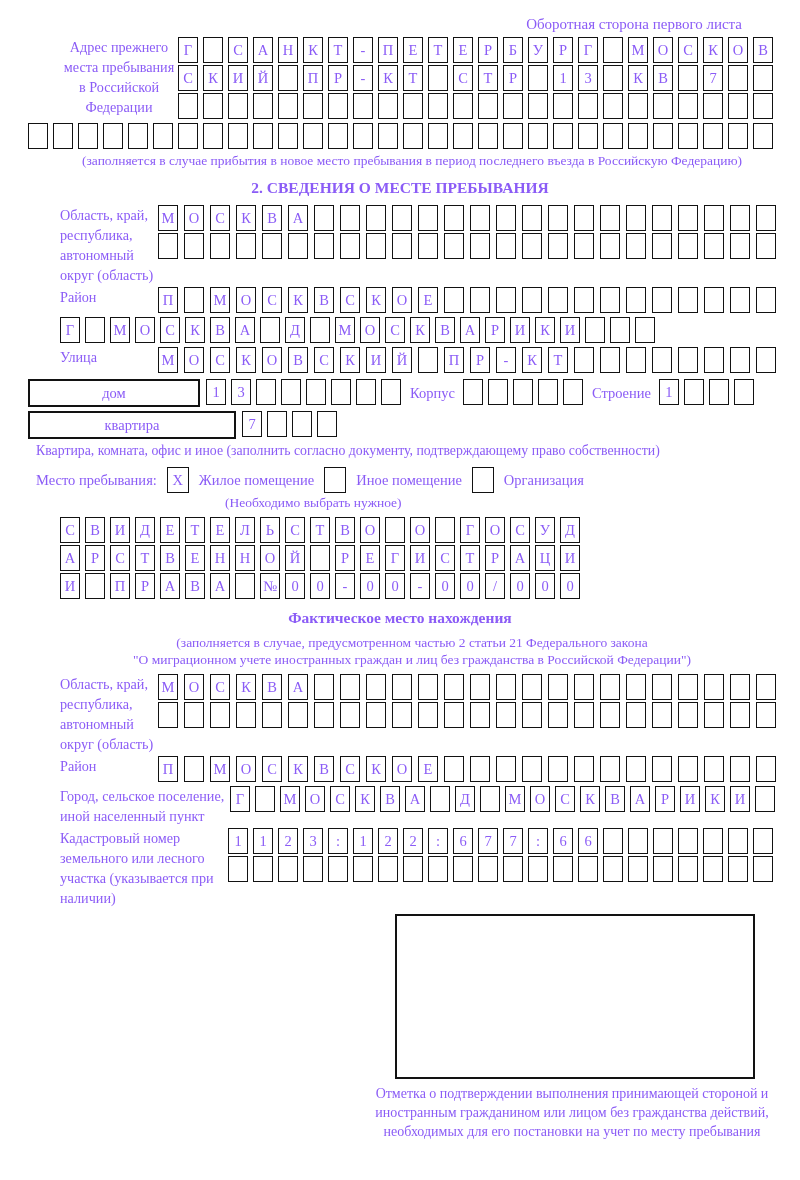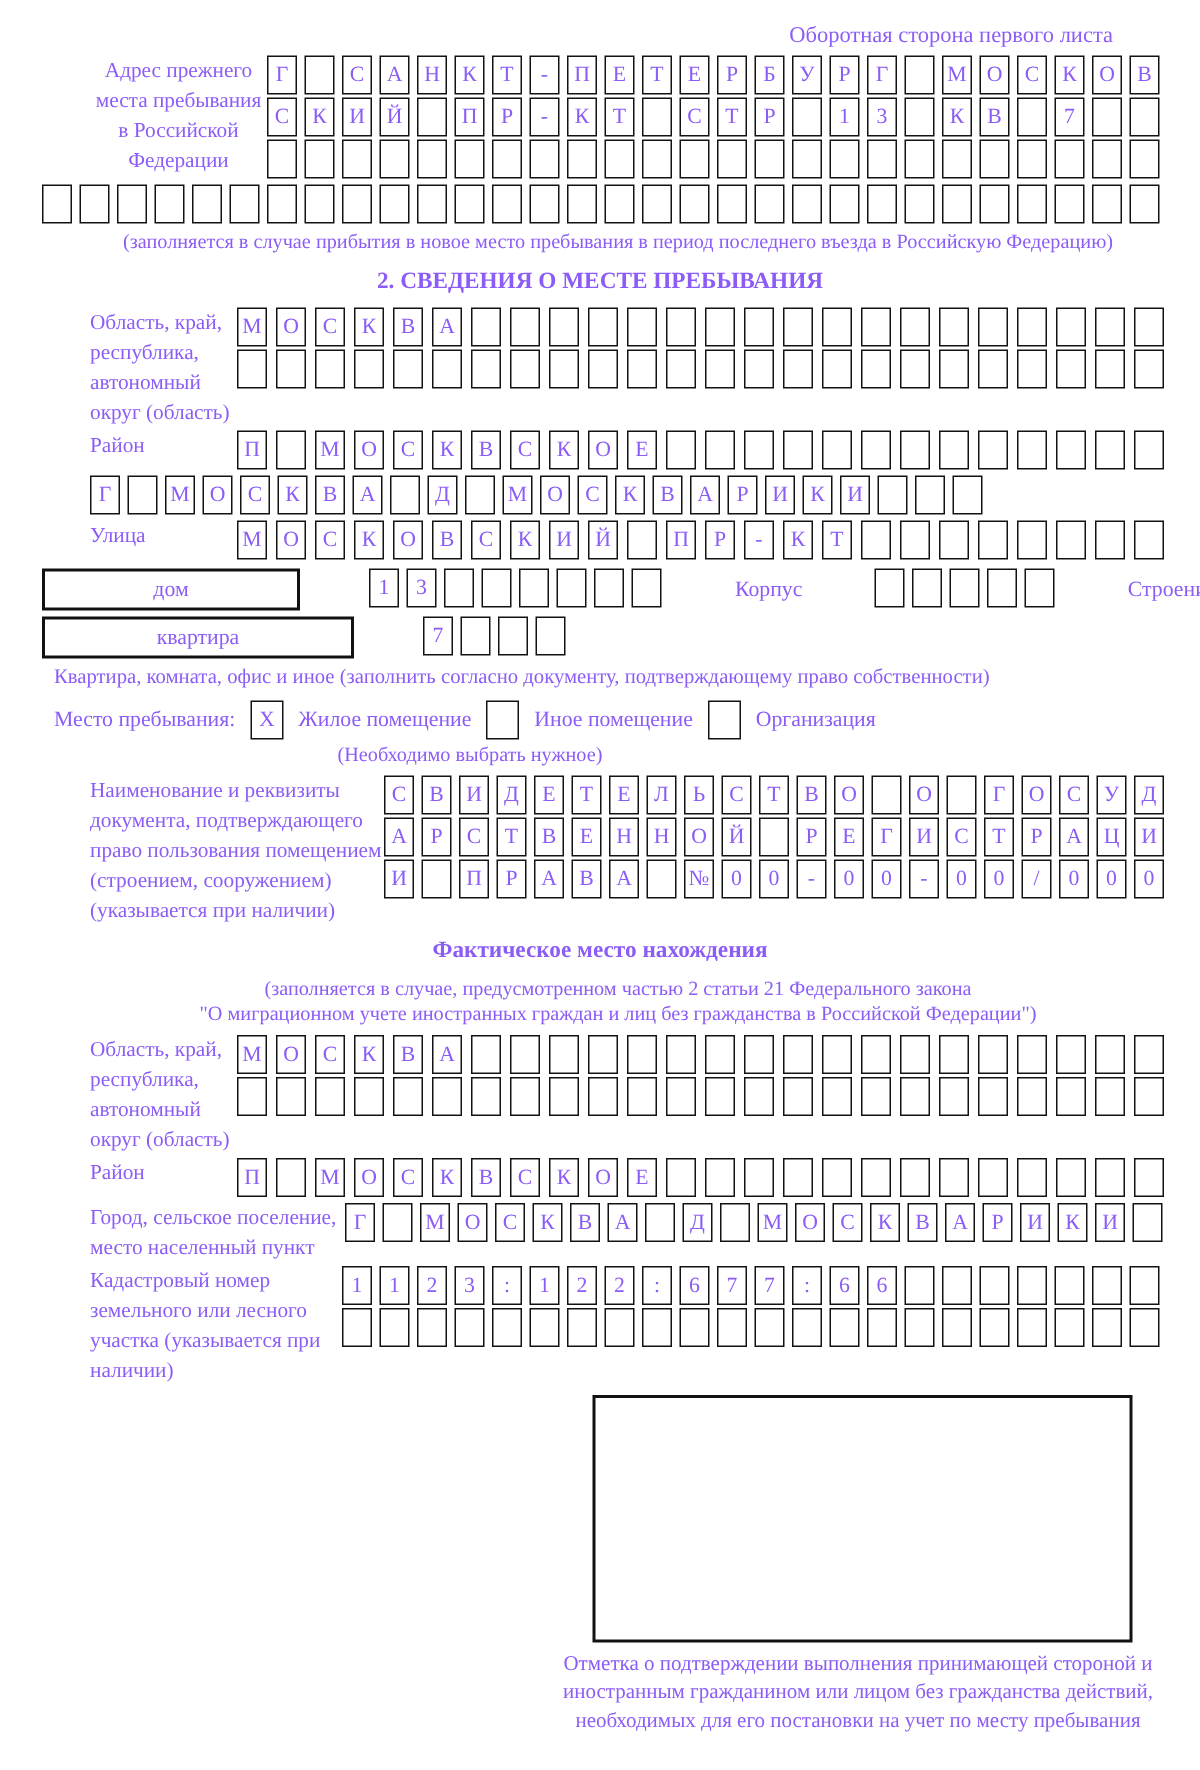--- a/index.html
+++ b/index.html
@@ -28,21 +28,21 @@
   .w122{ width:122px; }
   .w196{ width:196px; }
   .w170{ width:170px; }
   .w168{ width:168px; }
 
   .center-note{ text-align:center;font-size:13.5px;margin-top:4px;padding-left:24px; }
   .sec-title{ text-align:center;font-weight:bold;font-size:15.5px;margin:10px 0 8px 0; }
 
   .fullrow{ margin-left:28px;margin-top:2px; }
 
-  .house-row,.apt-row{ display:flex;align-items:flex-start;margin-left:28px;margin-top:4px;gap:40px; }
+  .house-row,.apt-row{ display:flex;align-items:flex-start;margin-left:28px;margin-top:4px; }
   .widebox{
     box-sizing:border-box;border:2px solid #121212;height:28px;
     display:inline-flex;align-items:center;justify-content:center;
     font-size:14.5px;margin-right:6px;flex:none;background:#fff;
   }
   .wb-dom{ width:172px; }
   .wb-kv{ width:208px; }
   .inline-lbl{ line-height:28px;margin:0 8px 0 4px;flex:none;font-size:14.5px; }
   .small-note{ margin:4px 0 4px 36px;font-size:13.8px; }
 
@@ -382,21 +382,20 @@
     <span class="checkbox">X</span>
     <span>Жилое помещение</span>
     <span class="checkbox"></span>
     <span>Иное помещение</span>
     <span class="checkbox"></span>
     <span>Организация</span>
   </div>
   <div class="stay-note">(Необходимо выбрать нужное)</div>
 
   <div class="fieldblock">
-    <div class="lbl w196">Наименование и реквизиты документа, подтверждающего право пользования помещением (строением, сооружением) (указывается при наличии)</div>
     <div>
       <div class="cellrow">
           <span class="cell">С</span>
           <span class="cell">В</span>
           <span class="cell">И</span>
           <span class="cell">Д</span>
           <span class="cell">Е</span>
           <span class="cell">Т</span>
           <span class="cell">Е</span>
           <span class="cell">Л</span>
@@ -549,21 +548,21 @@
         <span class="cell"></span>
         <span class="cell"></span>
         <span class="cell"></span>
         <span class="cell"></span>
         <span class="cell"></span>
         <span class="cell"></span>
       </div>
   </div>
 
   <div class="fieldblock mt2">
-    <div class="lbl w170">Город, сельское поселение, место населенный пункт</div>
+    <div class="lbl w170">Город, сельское поселение, иной населенный пункт</div>
     <div class="cellrow">
         <span class="cell">Г</span>
         <span class="cell"></span>
         <span class="cell">М</span>
         <span class="cell">О</span>
         <span class="cell">С</span>
         <span class="cell">К</span>
         <span class="cell">В</span>
         <span class="cell">А</span>
         <span class="cell"></span>

